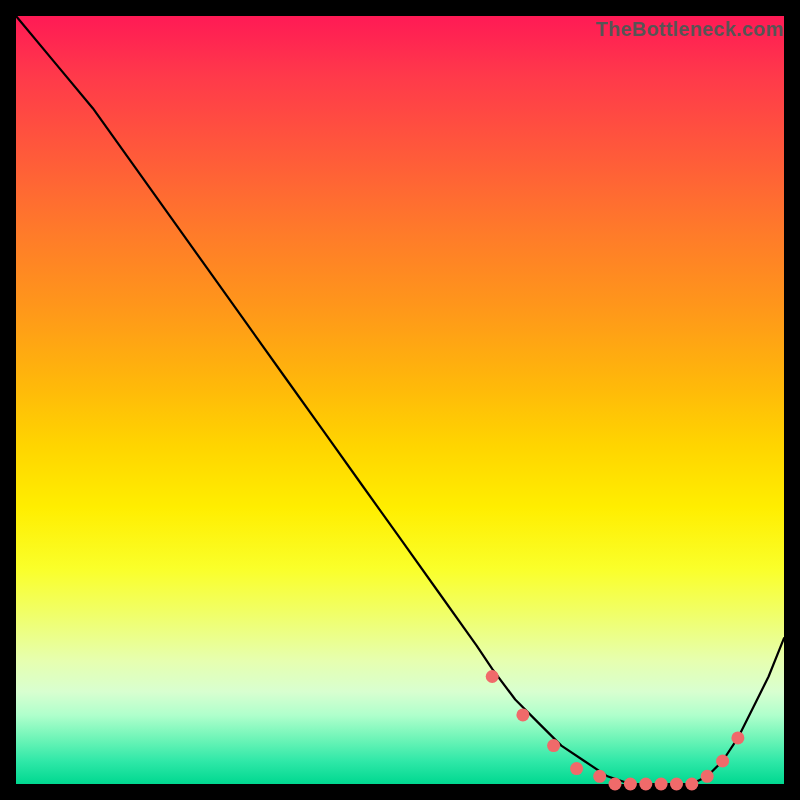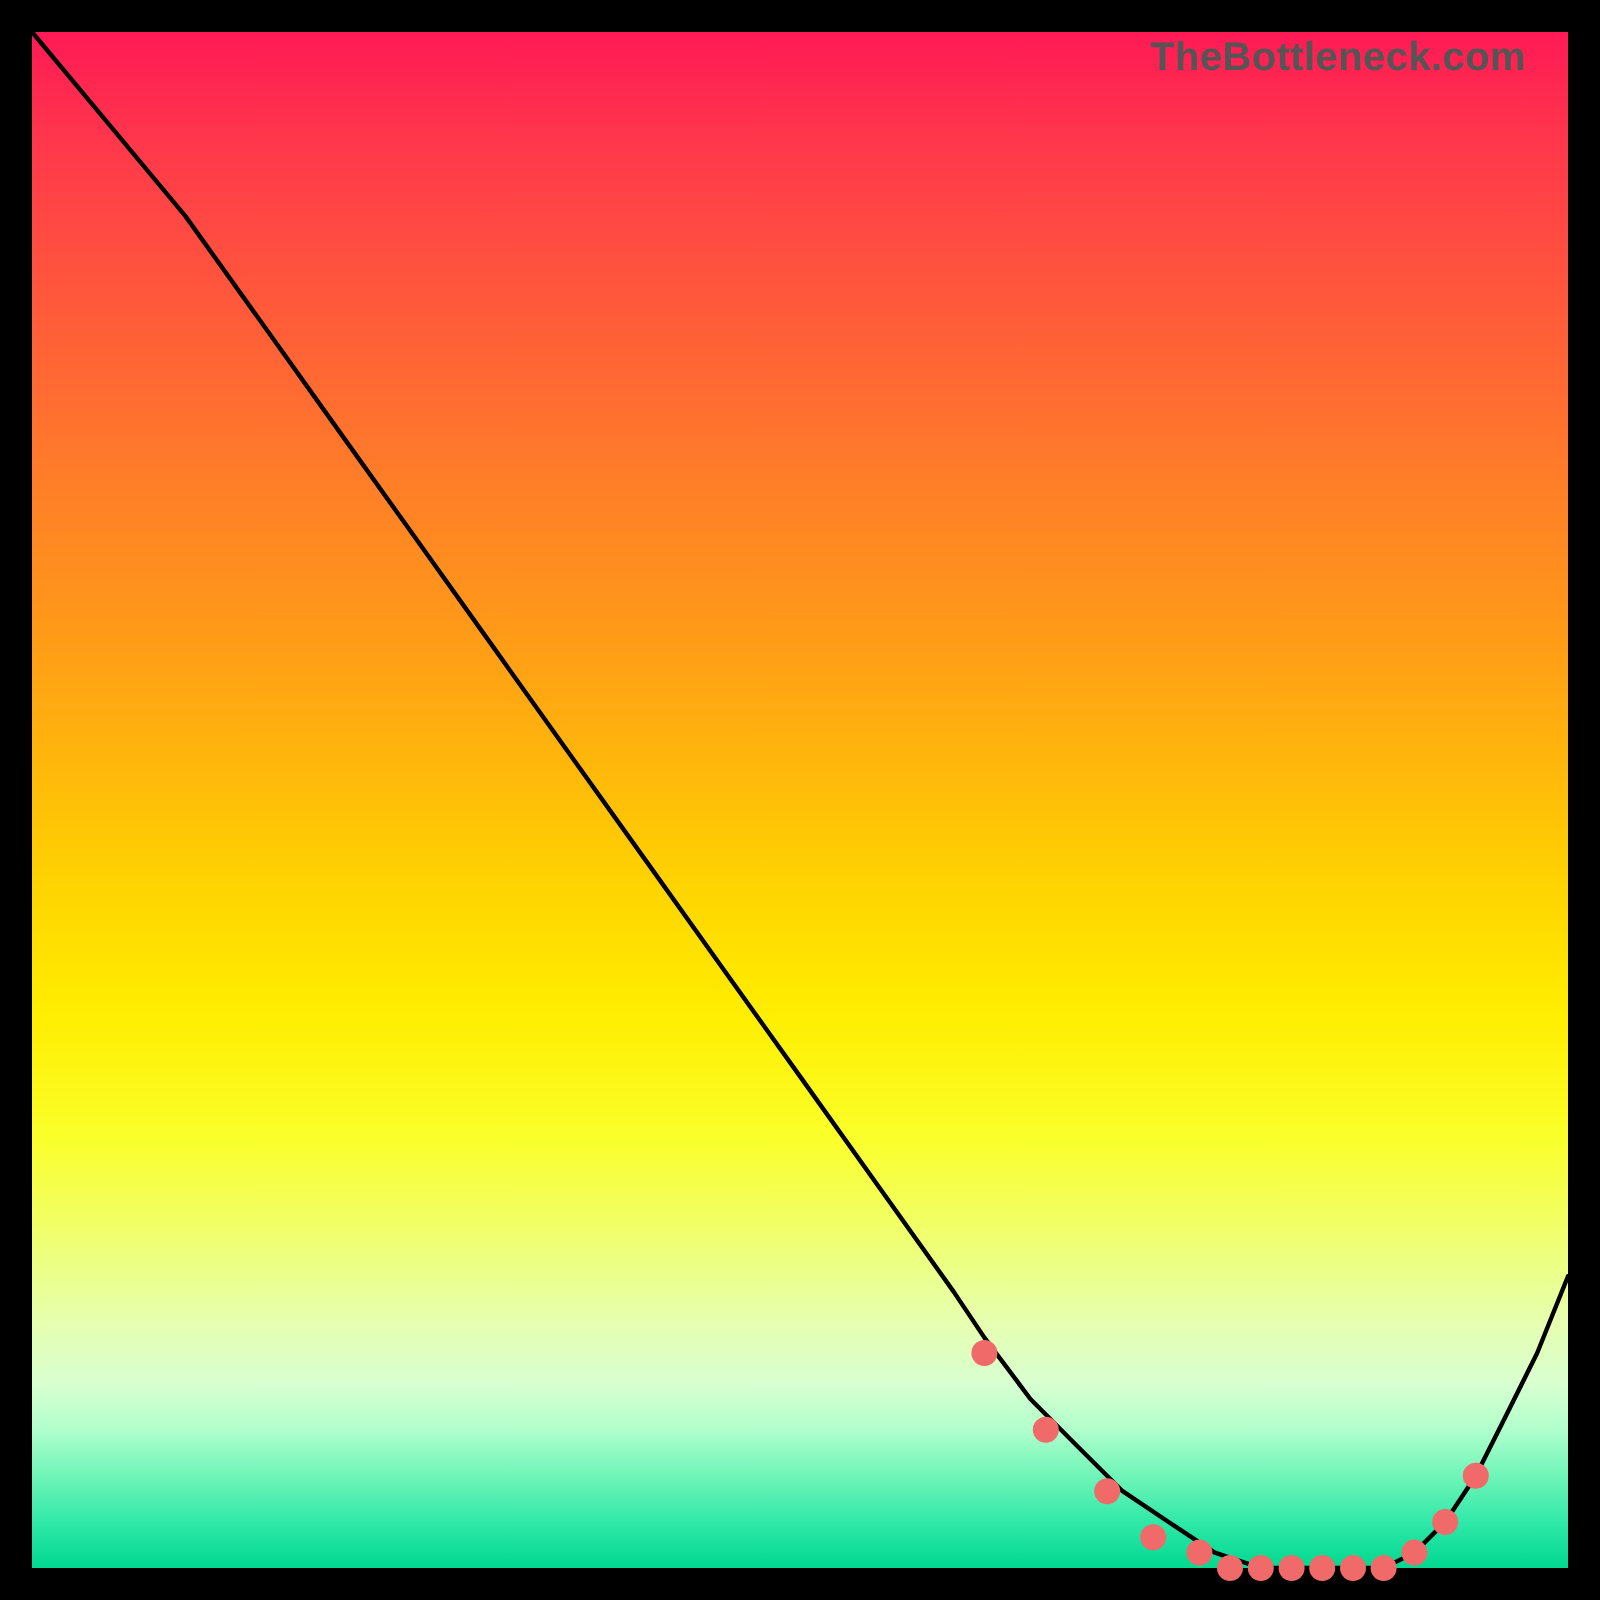--- a/index.html
+++ b/index.html
@@ -31,21 +31,21 @@
       #d8ffd0 88%,
       #b0ffcc 91%,
       #70f5b8 94%,
       #30e8a8 97%,
       #00d890 100%
     );
   }
   .watermark {
     position: absolute;
     top: 2px;
-    right: 21px;
+    right: 0;
     font-family: Arial, sans-serif;
     font-size: 20px;
     font-weight: bold;
     color: #555;
     letter-spacing: 0.2px;
   }
   svg.curve {
     position: absolute;
     left: 0;
     top: 0;

